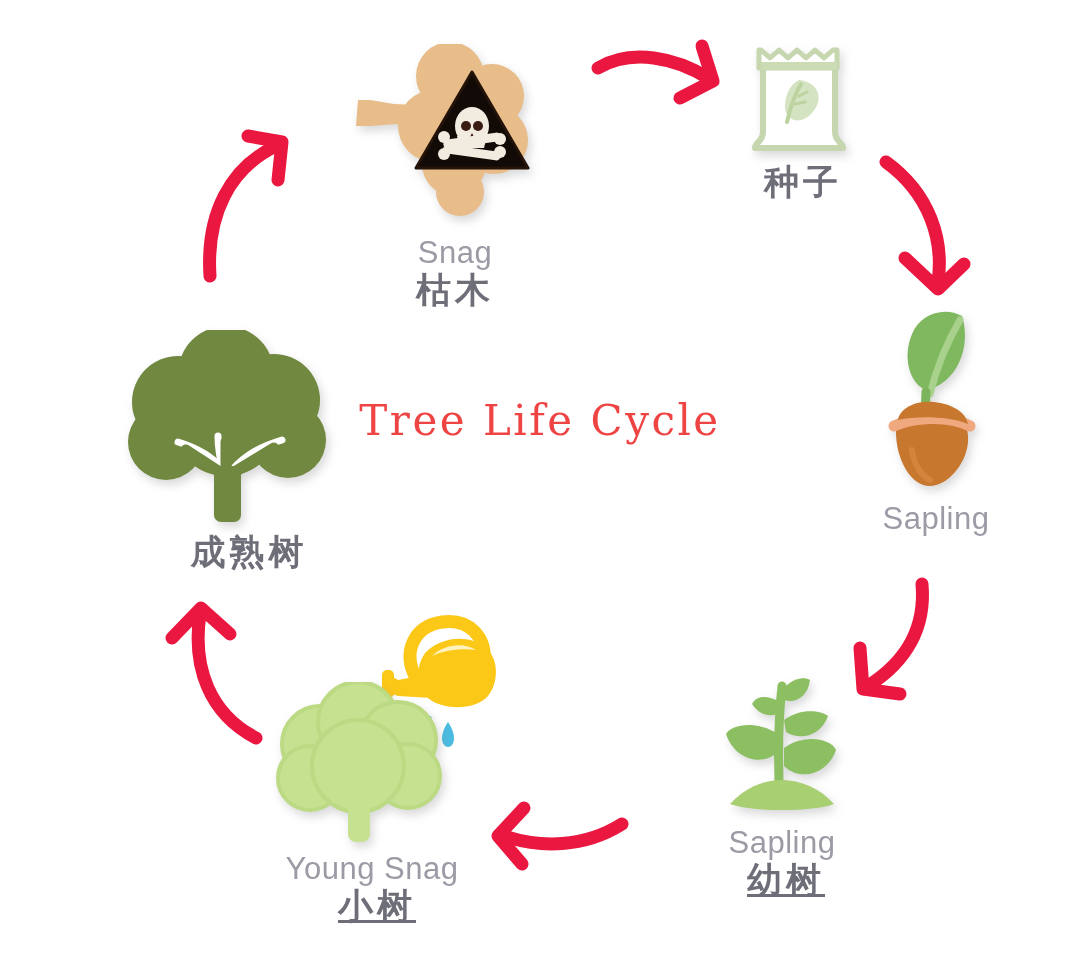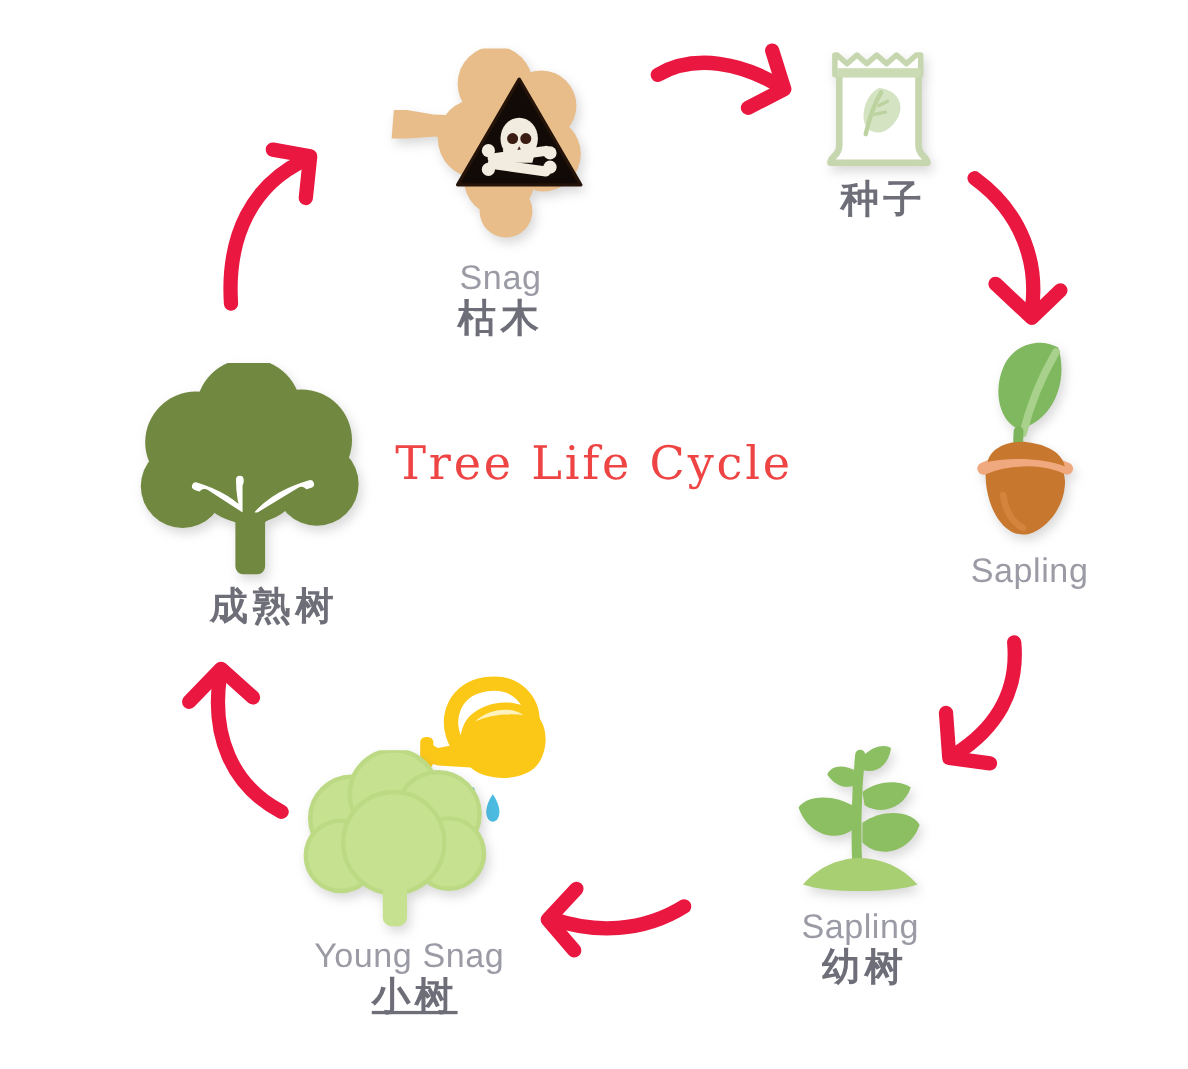--- a/index.html
+++ b/index.html
@@ -59,21 +59,21 @@
   #node-youngtree   { left: 232px; top: 660px; width: 280px; }
   #node-maturetree  { left: 86px;  top: 330px; width: 280px; }
 
   .node-caption { text-align: center; margin-top: 2px; }
 
   
   #node-seeds   .label-zh { margin-left: 6px; }
   #node-seedling .label-zh { margin-left: 14px; }
   #node-maturetree .label-zh { margin-left: 46px; }
   #node-youngtree  .label-zh { margin-left: 10px; text-decoration: underline; }
-  #node-sapling    .label-zh { margin-left: 8px; }
+  #node-sapling    .label-zh { margin-left: 8px; text-decoration: underline; }
 
   
   .arrow { position: absolute; pointer-events: none; }
 
   
   .shadowed { filter: drop-shadow(3px 5px 5px rgba(120,120,120,0.28)); }
 </style>
 </head>
 <body>
 

